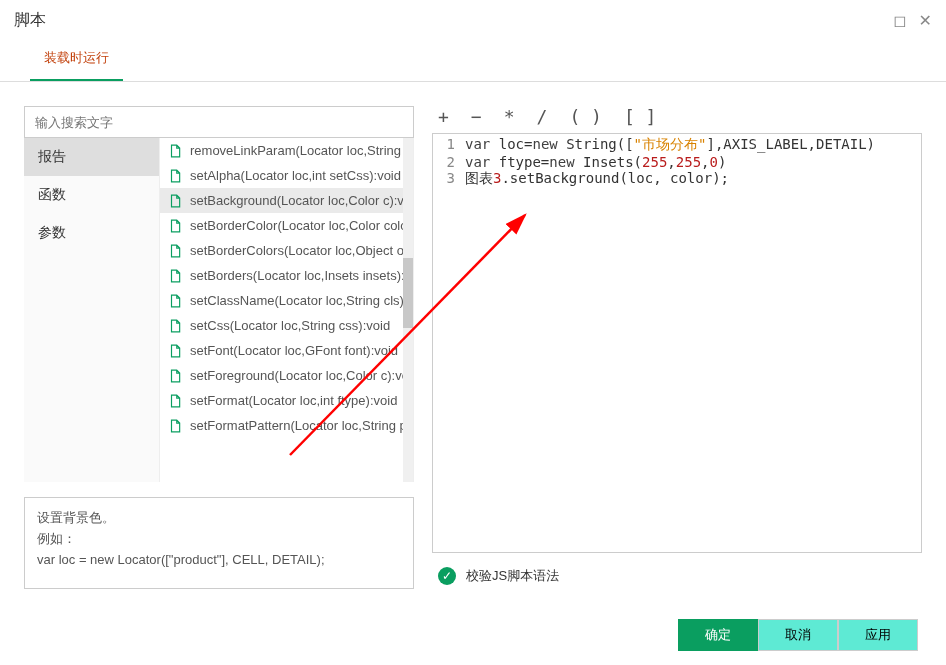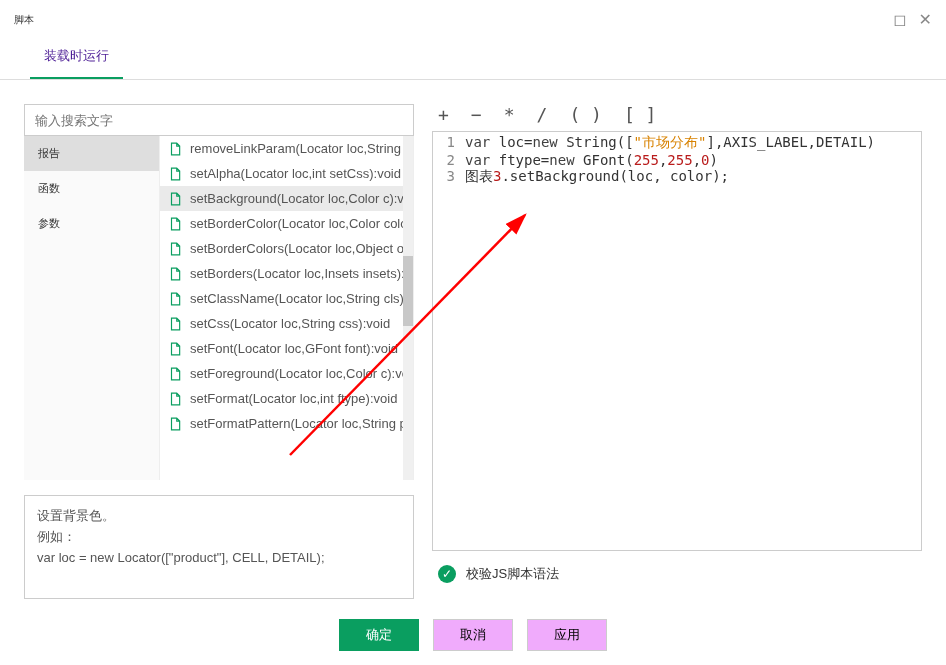--- a/index.html
+++ b/index.html
@@ -1,49 +1,49 @@
 <!DOCTYPE html>
 <html><head>
 <meta charset="utf-8">
 <style>
 * { box-sizing: border-box; margin: 0; padding: 0; }
 body { font-family: Arial, "Microsoft YaHei", sans-serif; font-size: 13px; color: #333; background: #fff; width: 946px; height: 665px; overflow: hidden; position: relative; }
 .titlebar { display: flex; align-items: center; justify-content: space-between; padding: 10px 14px 8px 14px; }
-.titlebar .title { font-size: 10px; color: #333; }
+.titlebar .title { font-size: 16px; color: #333; }
 .titlebar .ctrls { display: flex; gap: 12px; color: #888; font-size: 16px; }
 .tabs { display: flex; padding: 0 30px; border-bottom: 1px solid #ddd; }
-.tab { padding: 10px 14px 12px; color: #4c1d95; font-size: 13px; border-bottom: 2px solid #0a9e60; cursor: pointer; }
+.tab { padding: 10px 14px 12px; color: #c2410c; font-size: 13px; border-bottom: 2px solid #0a9e60; cursor: pointer; }
 .body { display: flex; padding: 24px 24px 0 24px; gap: 18px; }
 .left { width: 390px; display: flex; flex-direction: column; }
 .search { border: 1px solid #ccc; width: 100%; height: 32px; padding: 0 10px; font-size: 13px; outline: none; }
 .leftmain { display: flex; height: 345px; border-bottom: 1px solid transparent; }
 .sidebar { width: 135px; background: #fafafa; }
-.sidebar .item { padding: 10px 14px; font-size: 11px; color: #333; cursor: pointer; }
+.sidebar .item { padding: 10px 14px; font-size: 14px; color: #333; cursor: pointer; }
 .sidebar .item.sel { background: #dedede; }
 .methods { flex: 1; border-left: 1px solid #eee; border-right: 1px solid #eee; overflow-y: hidden; position: relative; }
 .methodrow { display: flex; align-items: center; gap: 8px; padding: 5px 8px; font-size: 13px; color: #555; cursor: pointer; white-space: nowrap; overflow: hidden; }
 .methodrow.sel { background: #eaeaea; }
 .methodrow .fi { width: 14px; height: 14px; flex-shrink: 0; }
 .scrollstub { position: absolute; right: 0; top: 0; bottom: 0; width: 10px; background: #f0f0f0; }
 .scrollthumb { position: absolute; right: 0; top: 120px; width: 10px; height: 70px; background: #c8c8c8; }
-.help { border: 1px solid #ccc; margin-top: 14px; padding: 10px 12px; font-size: 13px; color: #555; line-height: 1.6; height: 104px; overflow: hidden; }
+.help { border: 1px solid #ccc; margin-top: 14px; padding: 10px 12px; font-size: 13px; color: #555; line-height: 1.6; height: 92px; overflow: hidden; }
 .right { flex: 1; display: flex; flex-direction: column; }
 .toolbar { display: flex; align-items: center; gap: 22px; padding: 0 6px 6px 6px; font-size: 18px; color: #555; font-family: monospace; }
 .toolbar span { cursor: pointer; }
 .editor { border: 1px solid #ccc; height: 420px; background: #fff; padding: 2px 0; font-family: Consolas, monospace; font-size: 14px; position: relative; }
 .line { display: flex; }
 .gutter { width: 32px; text-align: right; padding-right: 10px; color: #888; user-select: none; }
 .code { white-space: pre; }
 .kw { color: #404040; }
 .str { color: #d88200; }
 .num { color: #b91c1c; }
 .validate { display: flex; align-items: center; gap: 10px; padding: 14px 6px; font-size: 13px; color: #333; }
 .check { width: 18px; height: 18px; border-radius: 50%; background: #0a9e60; display: inline-flex; align-items: center; justify-content: center; color: #fff; font-size: 12px; }
-.footer { position: absolute; bottom: 0; left: 0; right: 0; display: flex; justify-content: center; gap: 14px; padding: 14px 40px; }
-.btn { min-width: 80px; height: 32px; border: 1px solid #ccc; background: #f0abfc; font-size: 13px; cursor: pointer; }
+.footer { position: absolute; bottom: 0; left: 0; right: 0; display: flex; justify-content: flex-end; padding: 14px 28px; }
+.btn { min-width: 80px; height: 32px; border: 1px solid #ccc; background: #5eead4; font-size: 13px; cursor: pointer; }
 .btn.primary { background: #0a9e60; color: #fff; border-color: #0a9e60; }
 .fi svg { width: 14px; height: 14px; }
 .arrow { position: absolute; pointer-events: none; z-index: 10; }
 </style>
 </head>
 <body>
 
 <div class="titlebar">
   <span class="title">脚本</span>
   <div class="ctrls">
@@ -161,21 +161,21 @@
       <span>( )</span>
       <span>[ ]</span>
     </div>
     <div class="editor">
       <div class="line">
           <span class="gutter">1</span>
           <span class="code"><span class="kw">var</span><span> loc=</span><span class="kw">new</span><span> String([</span><span class="str">"市场分布"</span><span>],AXIS_LABEL,DETAIL)</span></span>
         </div>
       <div class="line">
           <span class="gutter">2</span>
-          <span class="code"><span class="kw">var</span><span> ftype=</span><span class="kw">new</span><span> GFont(</span><span class="num">255</span><span>,</span><span class="num">255</span><span>,</span><span class="num">0</span><span>)</span></span>
+          <span class="code"><span class="kw">var</span><span> ftype=</span><span class="kw">new</span><span> Insets(</span><span class="num">255</span><span>,</span><span class="num">255</span><span>,</span><span class="num">0</span><span>)</span></span>
         </div>
       <div class="line">
           <span class="gutter">3</span>
           <span class="code"><span>图表</span><span class="num">3</span><span>.setBackground(loc, color);</span></span>
         </div>
     </div>
     <div class="validate">
       <span class="check">✓</span>
       <span>校验JS脚本语法</span>
     </div>

